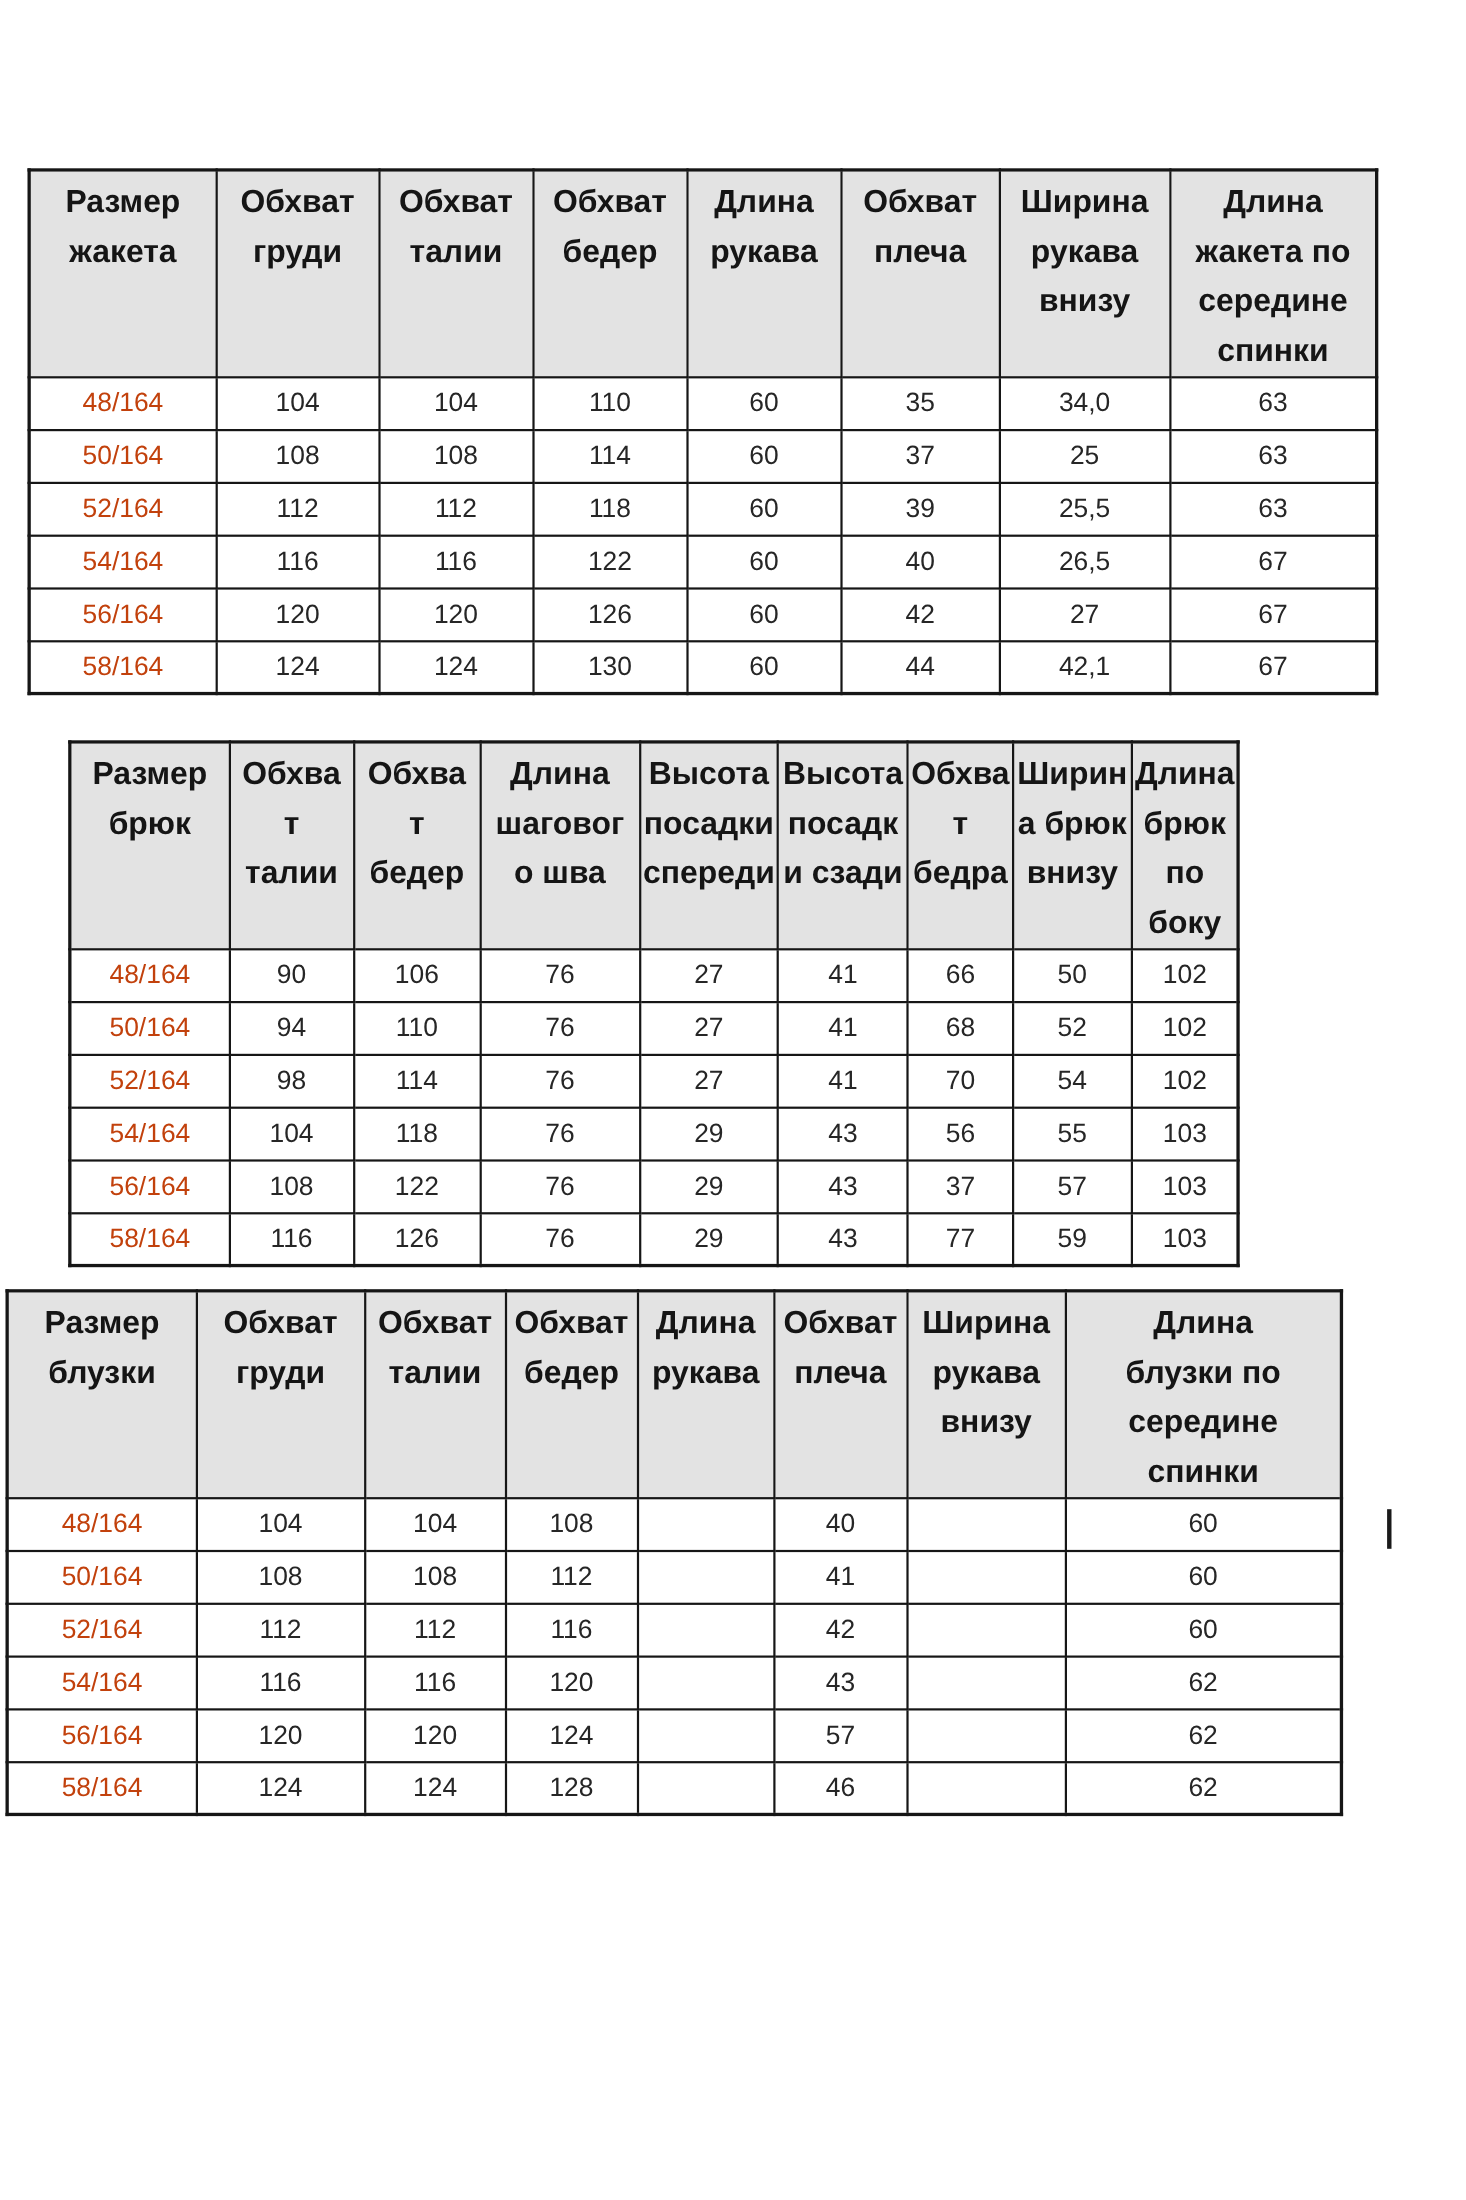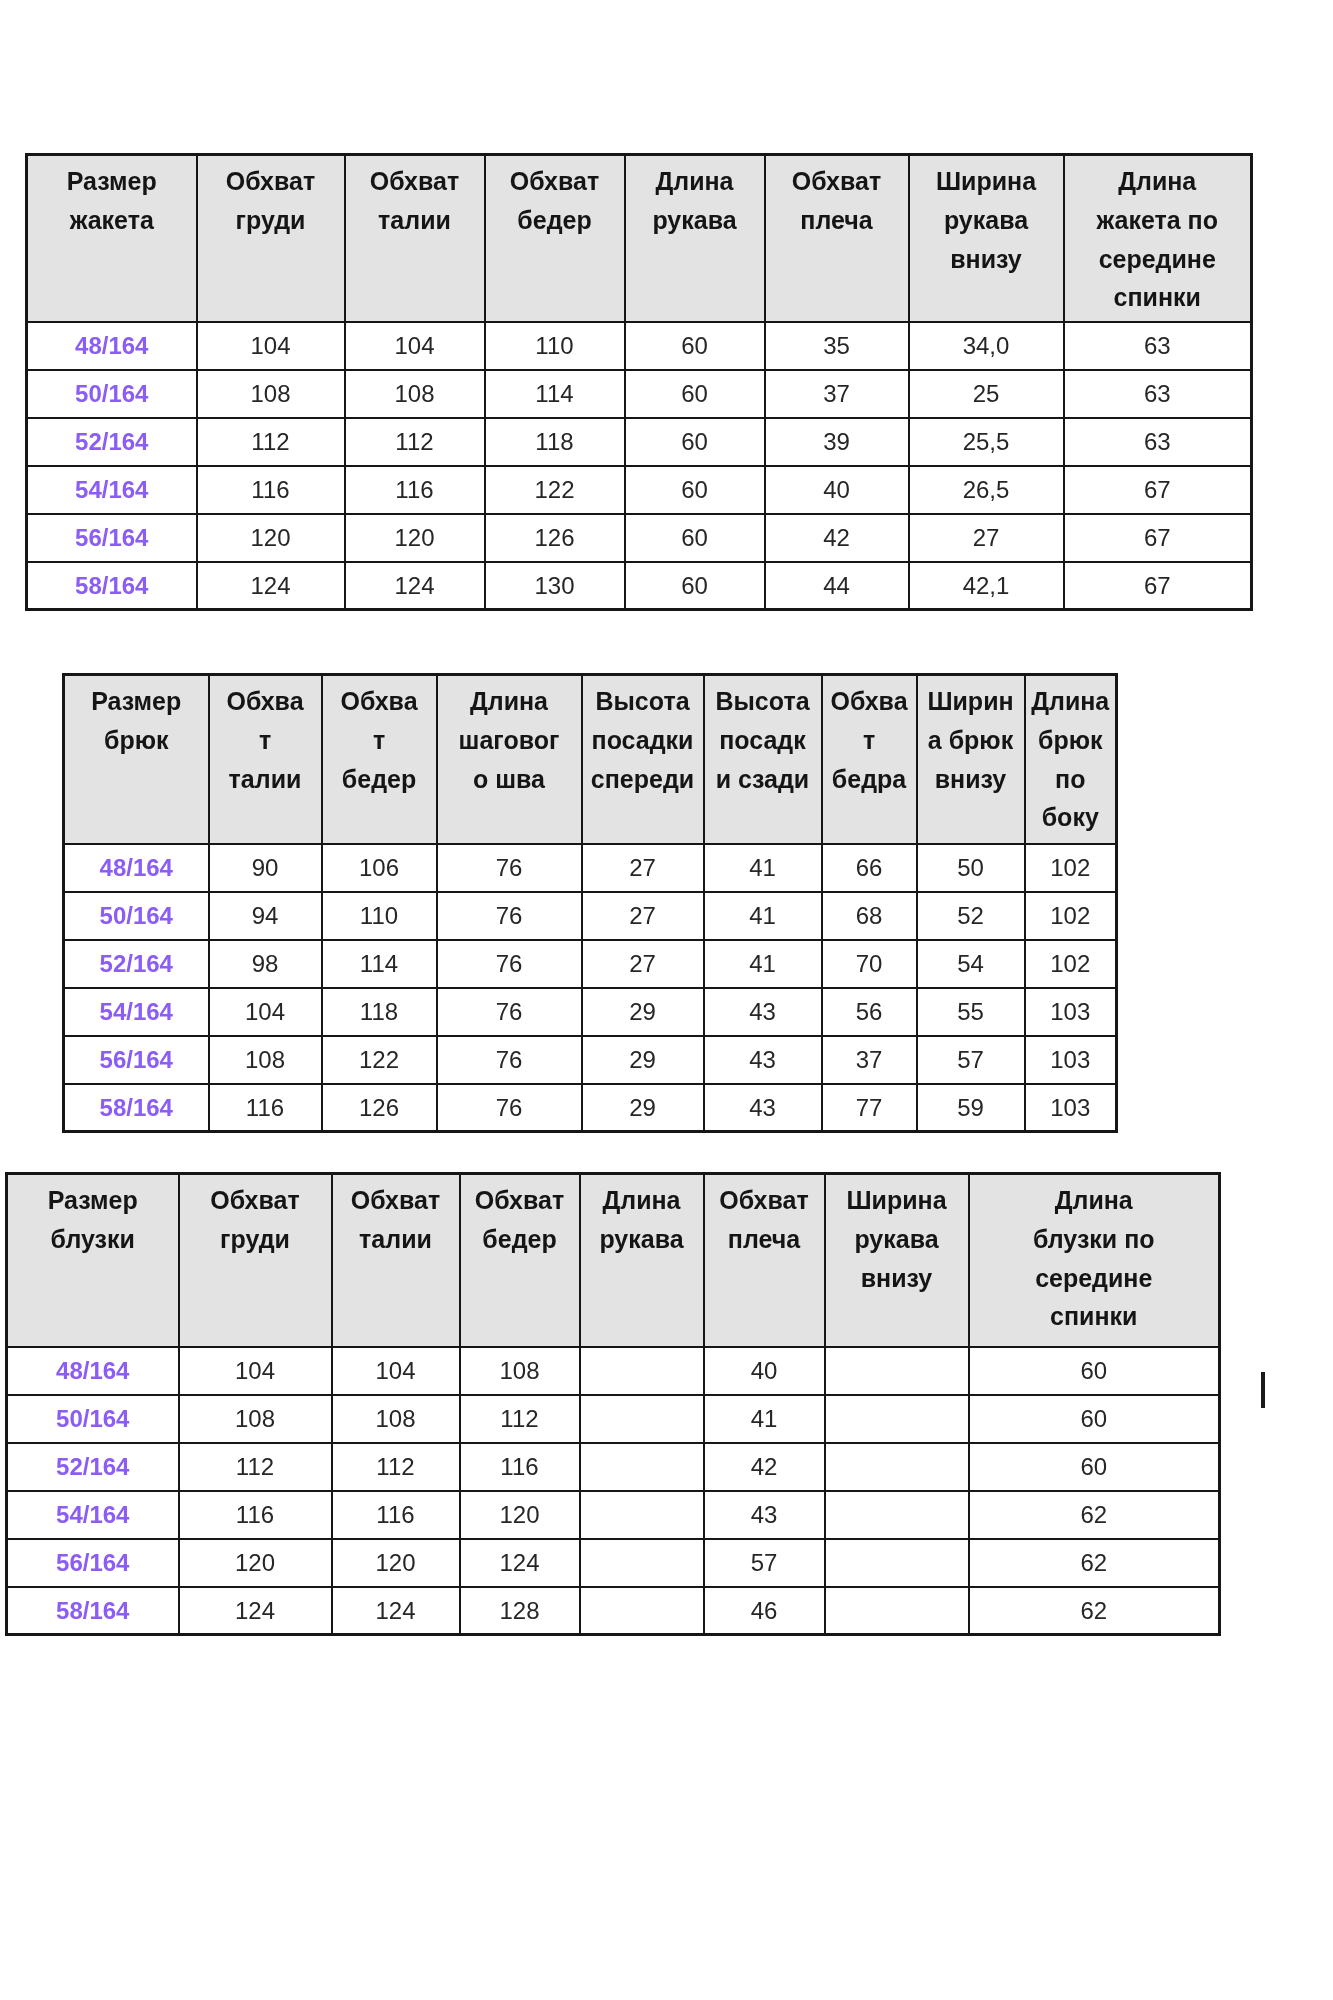--- a/index.html
+++ b/index.html
@@ -19,36 +19,36 @@
     border:2px solid #161616;
     white-space:pre-line;
     text-align:center;
     overflow:hidden;
     padding:0;
   }
   .size-table th{
     background:#e3e3e3;
     vertical-align:top;
     font-weight:bold;
-    font-size:25px;
+    font-size:29px;
     line-height:1.55;
     padding:6px 2px 0 2px;
     color:#151515;
   }
   .size-table td{
     font-size:24px;
     font-weight:normal;
     color:#262626;
     vertical-align:middle;
     line-height:1.05;
     background:#ffffff;
   }
   .size-table td.size{
-    font-weight:bold;
-    color:#8b5cf6;
+    font-weight:normal;
+    color:#c2410c;
   }
   .size-table tbody tr{height:48px;}
   #table-jacket{left:25px;top:153px;}
   #table-jacket thead tr{height:167px;}
   #table-trousers{left:62px;top:673px;}
   #table-trousers thead tr{height:169px;}
   #table-blouse{left:5px;top:1172px;}
   #table-blouse thead tr{height:173px;}
   #cursor-bar{
     position:absolute;

